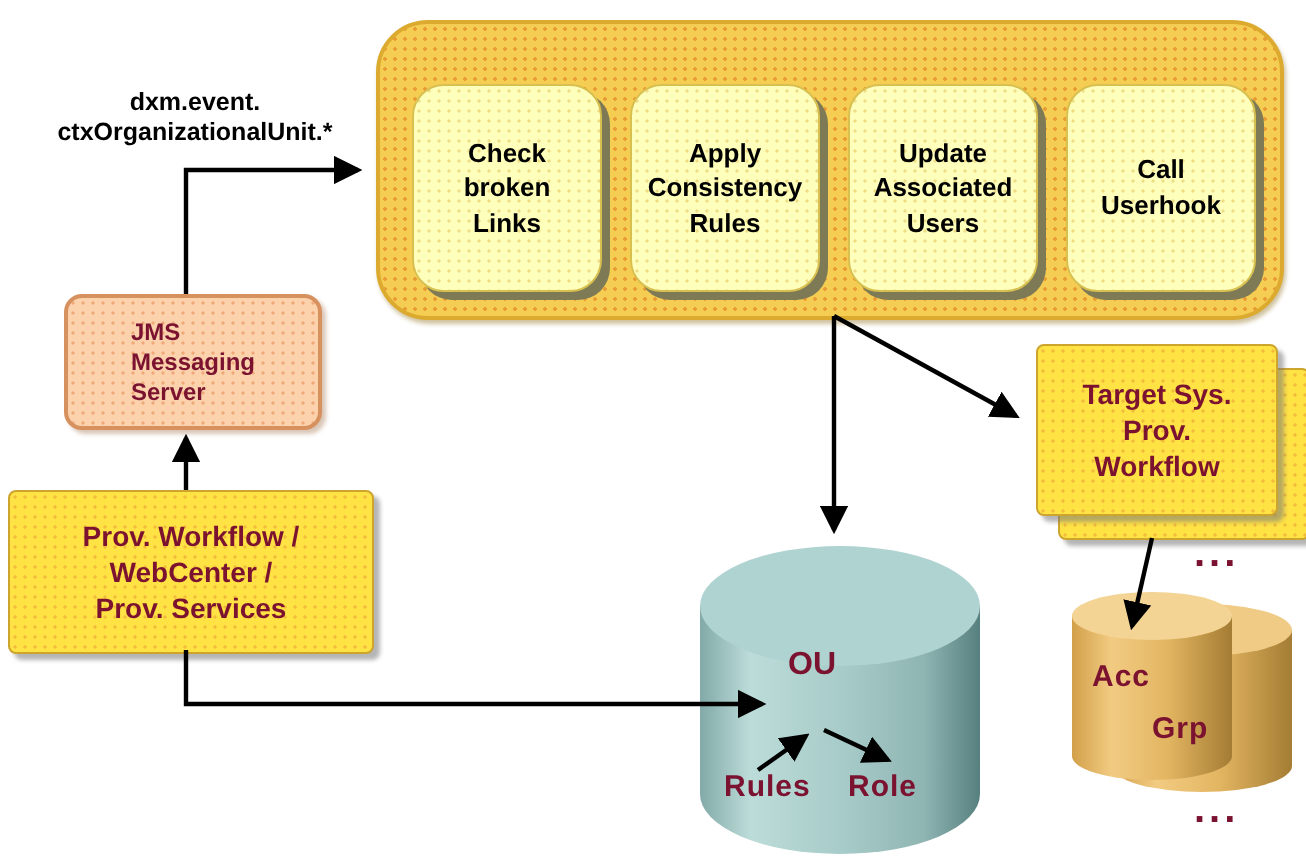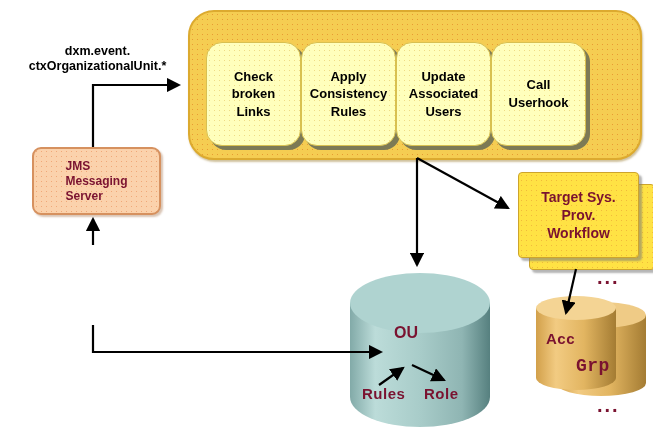--- a/index.html
+++ b/index.html
@@ -21,21 +21,21 @@
     background-image:radial-gradient(#E89B33 22%, rgba(0,0,0,0) 26%);
     background-size:5px 5px;
     box-shadow:1px 2px 2px rgba(150,120,40,.45);
     z-index:2;
   }
   .container-title{
     margin-top:9px;text-align:center;font-size:16px;letter-spacing:.2px;color:#7A1230;
   }
   .steps{
     position:absolute;left:0;top:30px;width:100%;display:flex;
-    justify-content:flex-start;padding-left:16px;box-sizing:border-box;
+    justify-content:flex-start;gap:14px;padding-left:16px;box-sizing:border-box;
   }
   .step{
     width:93px;height:102px;border-radius:16px;
     background-color:#FFFFBC;
     background-image:radial-gradient(#EFDC86 20%, rgba(0,0,0,0) 25%);
     background-size:5px 5px;
     border:1px solid #D8C050;
     box-shadow:4px 4px 0 #7D7A55;
     display:flex;align-items:center;justify-content:center;text-align:center;
     font-size:13px;line-height:1.35;color:#000;
@@ -65,21 +65,21 @@
   .target-back{position:absolute;left:529px;top:184px;width:124px;height:84px;z-index:2;}
   .target{position:absolute;left:518px;top:172px;width:119px;height:84px;z-index:3;}
   
   svg.gfx{position:absolute;left:0;top:0;z-index:4;pointer-events:none;}
   
   .dblabel{position:absolute;color:#7A1230;z-index:5;}
   .lbl-ou  {left:394px;top:324px;font-size:16px;}
   .lbl-user{left:362px;top:385px;font-size:15px;letter-spacing:.5px;}
   .lbl-role{left:424px;top:385px;font-size:15px;letter-spacing:.5px;}
   .lbl-acc {left:546px;top:330px;font-size:15px;letter-spacing:.5px;}
-  .lbl-grp {left:576px;top:356px;font-size:18px;letter-spacing:.5px;font-family:Liberation Mono, monospace;}
+  .lbl-grp {left:576px;top:356px;font-size:15px;letter-spacing:.5px;}
   .ellipsis{position:absolute;color:#7A1230;font-size:20px;letter-spacing:2px;z-index:5;line-height:0.5;}
   .ell-top{left:597px;top:272px;}
   .ell-bottom{left:597px;top:400px;}
 </style>
 </head>
 <body>
 
 <div class="canvas">
 
   <div class="event-label pre">dxm.event.
@@ -98,20 +98,23 @@
 Users</div>
       <div class="step pre">Call
 Userhook</div>
     </div>
   </div>
 
   <div class="jms pre">JMS
 Messaging
 Server</div>
 
+  <div class="ybox prov pre">Prov. Workflow /
+WebCenter /
+Prov. Services</div>
 
   <div class="ybox target-back"></div>
   <div class="ybox target pre">Target Sys.
 Prov.
 Workflow</div>
 
   <svg class="gfx" width="653" height="430" viewBox="0 0 653 430">
     <defs>
       <linearGradient id="tealBody" x1="0" y1="0" x2="1" y2="0">
         <stop offset="0" stop-color="#82AAA8"></stop>

